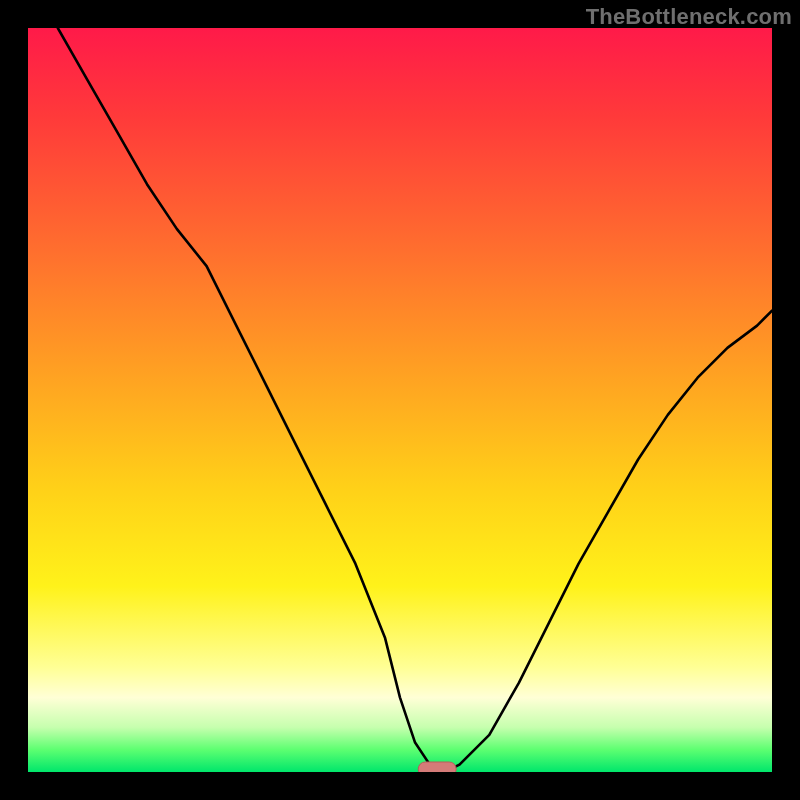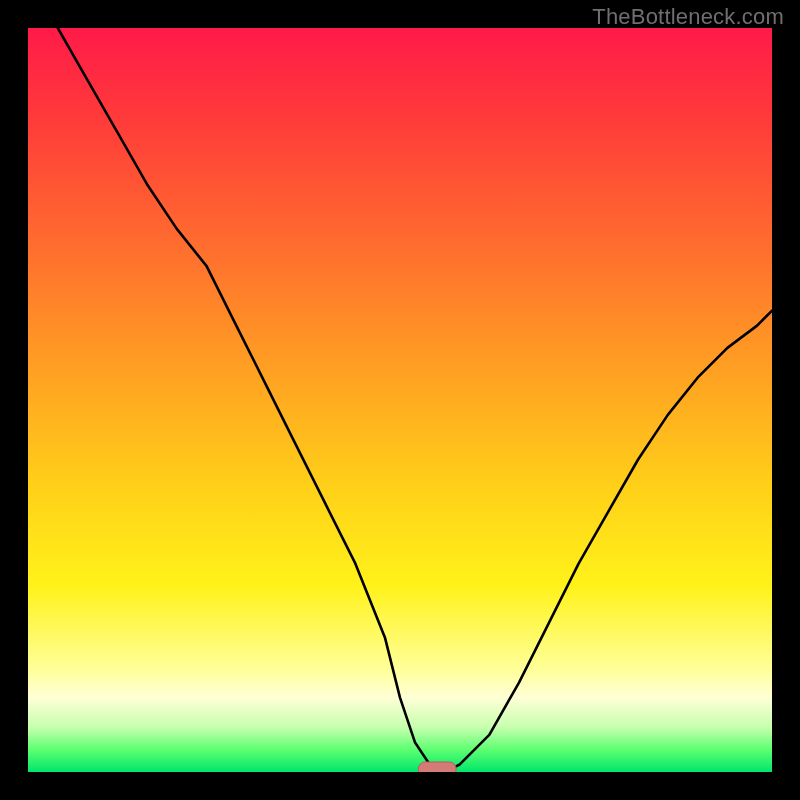--- a/index.html
+++ b/index.html
@@ -13,24 +13,24 @@
   }
   .frame {
     position: relative;
     width: 800px;
     height: 800px;
     background: #000;
   }
   .watermark {
     position: absolute;
     top: 4px;
-    right: 16px;
+    right: 8px;
     color: #6f6f6f;
     font-size: 22px;
-    font-weight: 400;
+    font-weight: 700;
     letter-spacing: 0.2px;
     z-index: 20;
   }
   .plot {
     position: absolute;
     left: 28px;
     top: 28px;
     width: 744px;
     height: 744px;
     

